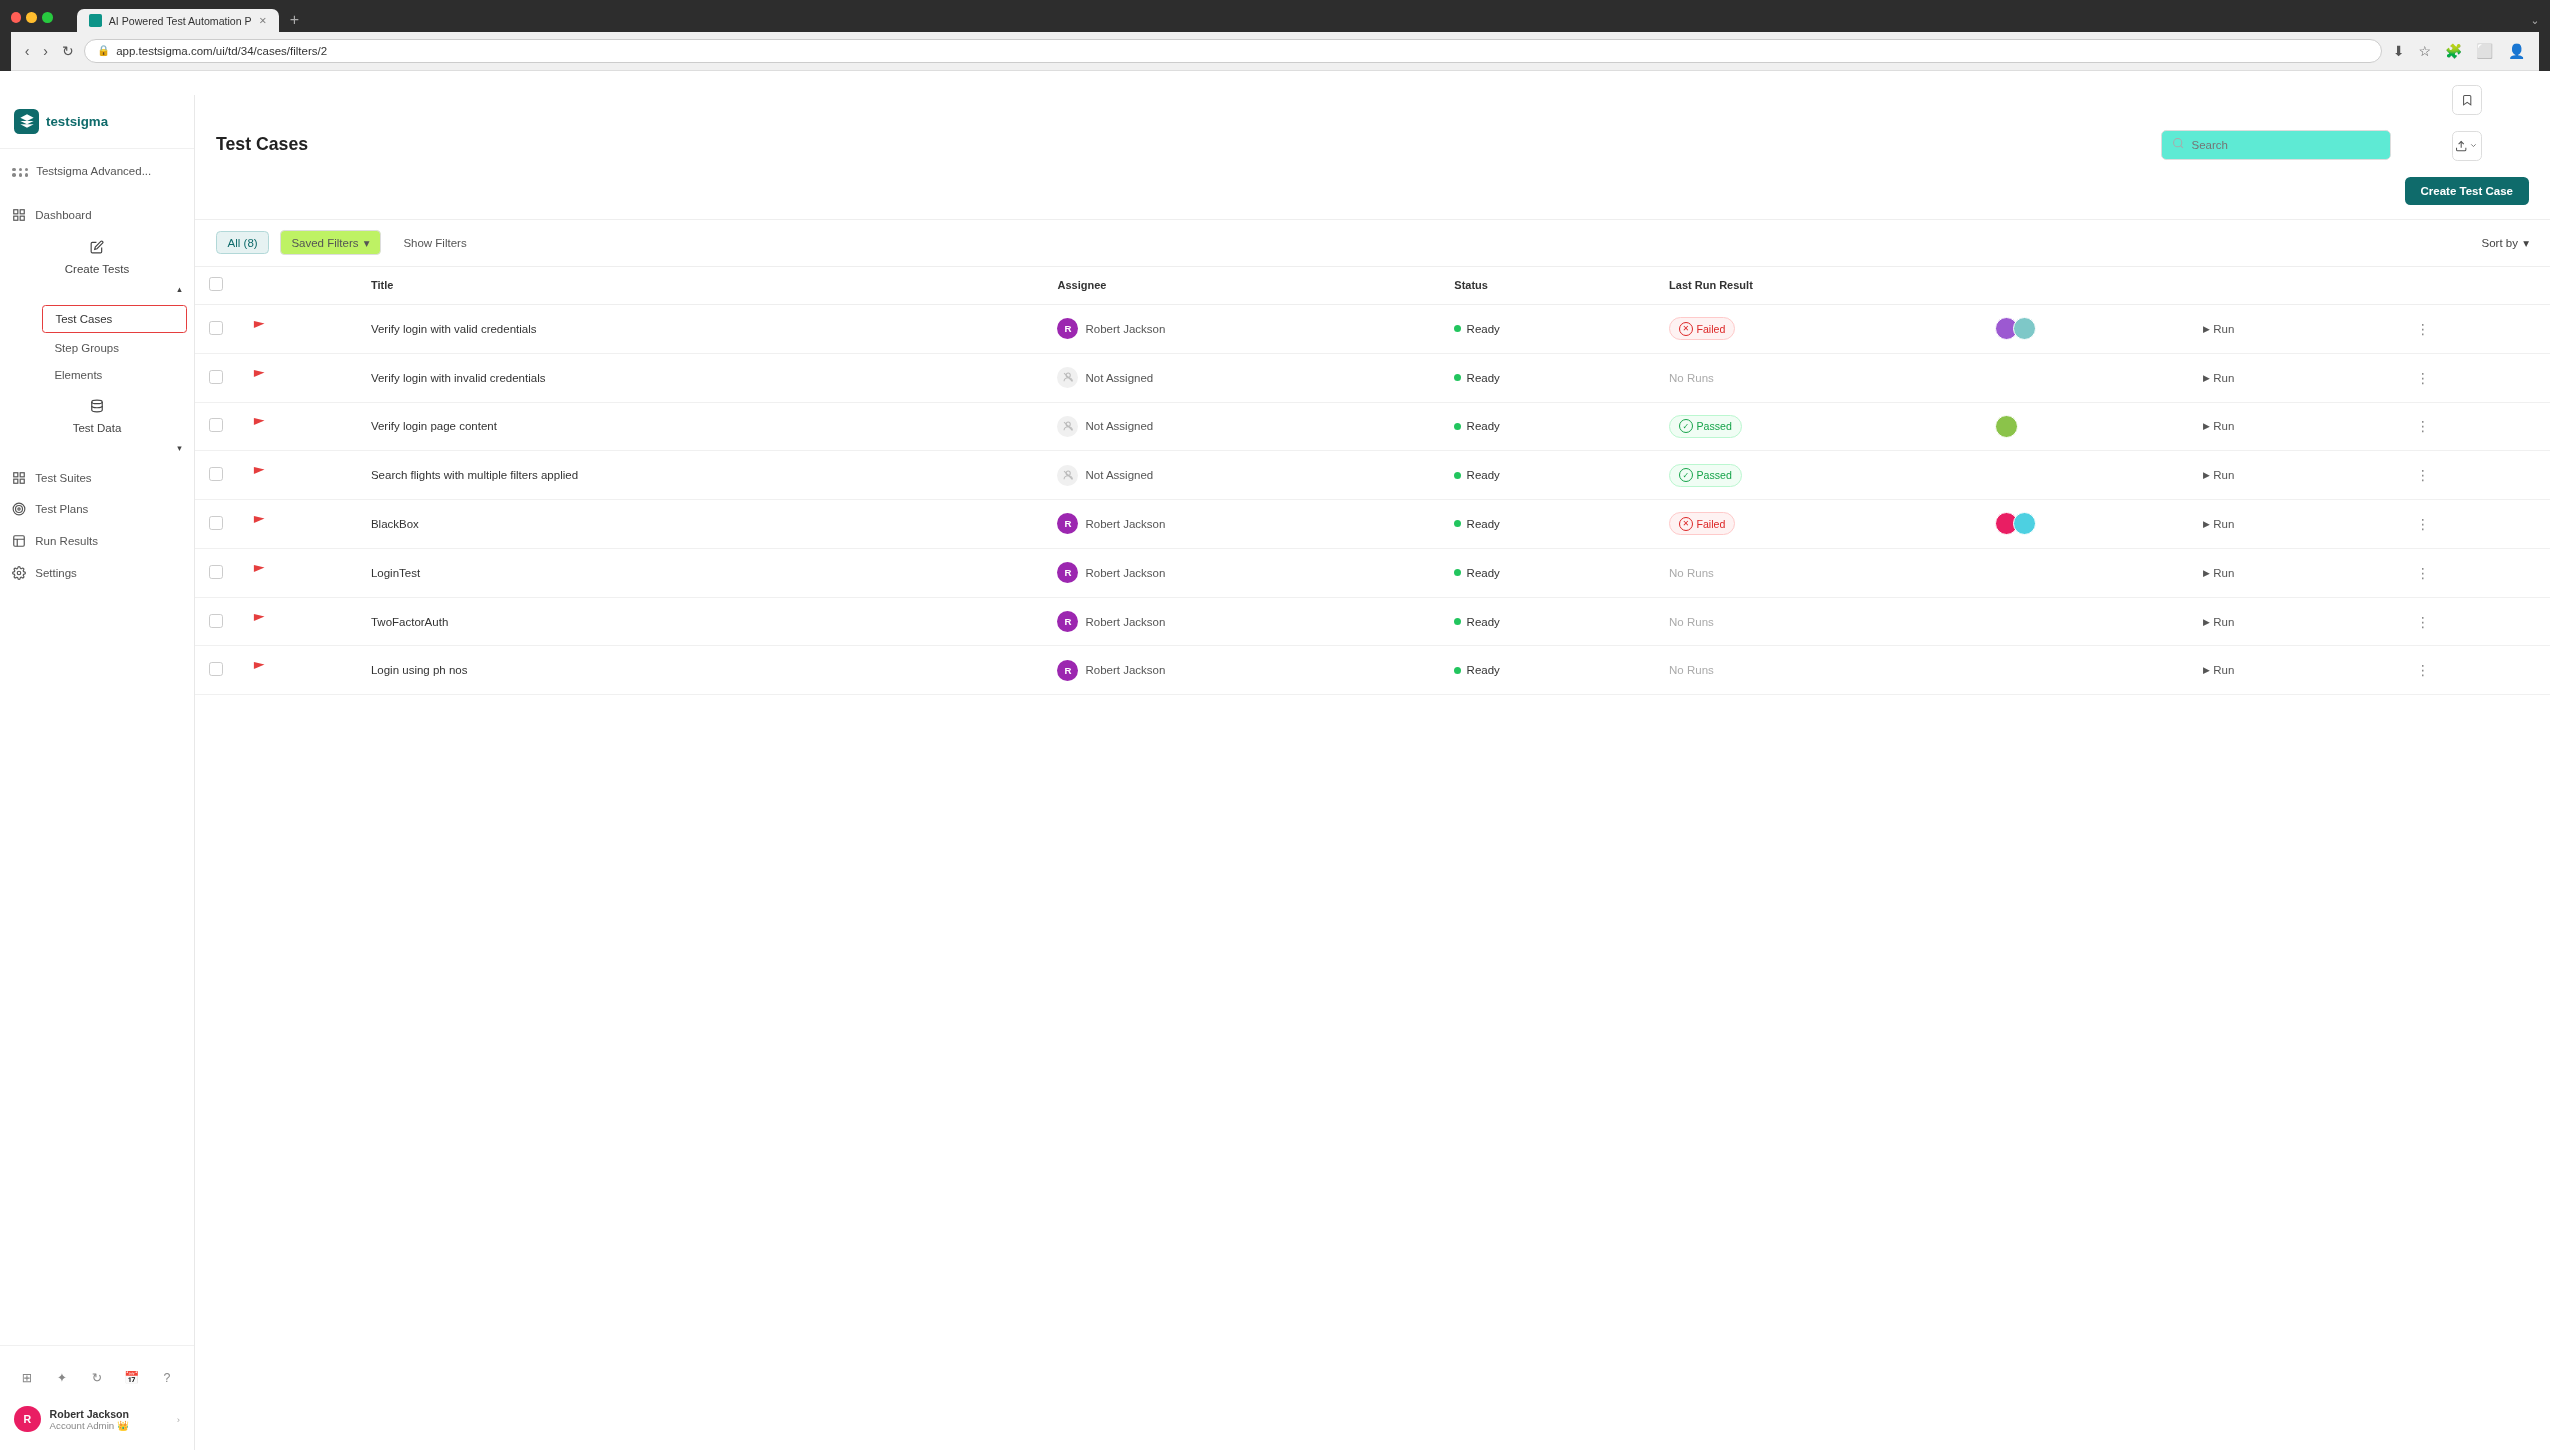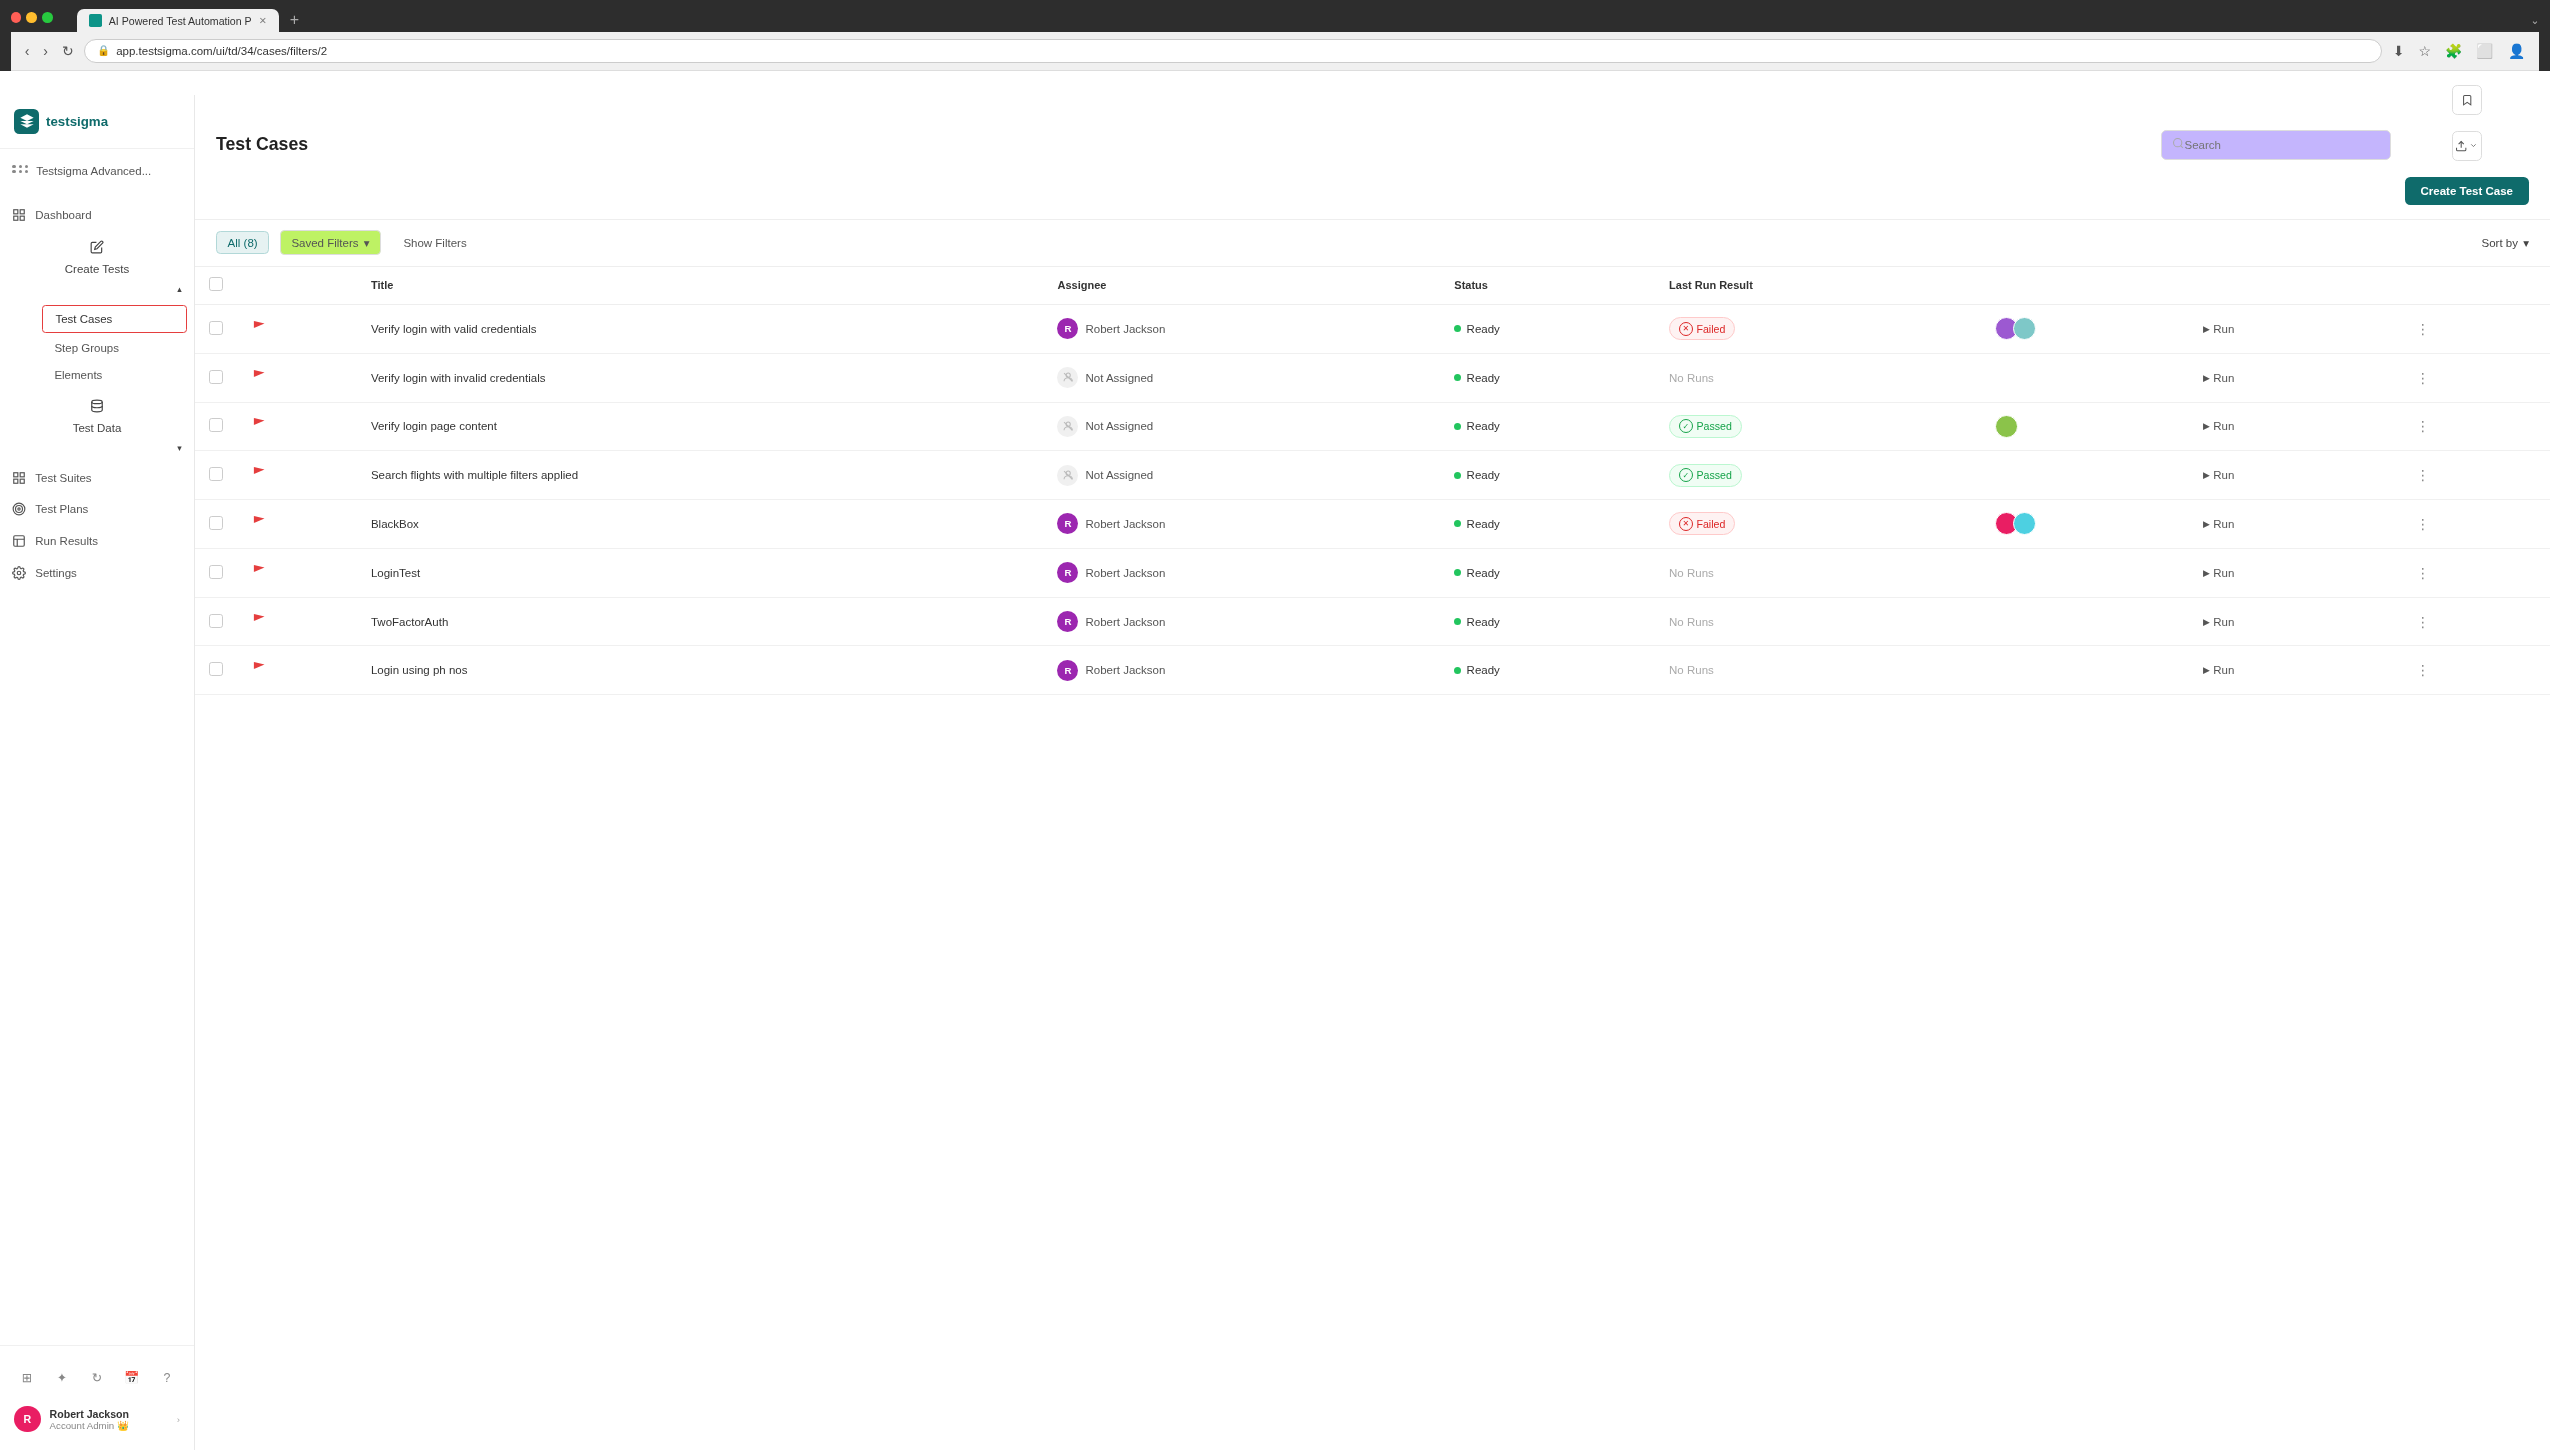--- a/index.html
+++ b/index.html
@@ -33,21 +33,21 @@
     .app-container { display: flex; flex: 1; overflow: hidden; background: white; }
 
     
     .sidebar { width: 195px; background: white; border-right: 0.9px solid #e8e8e8; display: flex; flex-direction: column; flex-shrink: 0; overflow-y: auto; margin-top: 24px; }
     .sidebar-logo { padding: 14px; display: flex; align-items: center; gap: 7px; border-bottom: 0.9px solid #f0f0f0; }
     .logo-icon { width: 25px; height: 25px; background: #0f6b6b; border-radius: 5.3px; display: flex; align-items: center; justify-content: center; }
     .logo-icon svg { width: 16px; height: 16px; fill: white; }
     .logo-text { font-size: 13.3px; font-weight: 600; color: #0f6b6b; }
 
     .sidebar-section { padding: 7px 0; }
-    .sidebar-app-selector { padding: 8.9px 12.4px; display: flex; align-items: flex-start; gap: 7px; color: #555; font-size: 11.5px; cursor: pointer; }
+    .sidebar-app-selector { padding: 8.9px 12.4px; display: flex; align-items: flex-end; gap: 7px; color: #555; font-size: 11.5px; cursor: pointer; }
 
     .nav-item { padding: 8.9px 12.4px; display: flex; align-items: center; gap: 8.9px; color: #555; font-size: 11.5px; cursor: pointer; border-radius: 0; }
     .nav-item svg { width: 14px; height: 14px; flex-shrink: 0; }
 
     .nav-expand-item { padding: 8.9px 12.4px; display: flex; align-items: center; gap: 8.9px; color: #444; font-size: 11.5px; cursor: pointer; flex-direction: column; }
     .nav-expand-item .chevron { margin-left: auto; font-size: 8.9px; }
 
     .sub-nav { padding-left: 35px; }
     .sub-nav-item { padding: 7px 12.4px; font-size: 11.5px; color: #555; cursor: pointer; border-radius: 3.5px; margin: 1.8px 7px; }
     .sub-nav-item.active { background: white; border: 1.8px solid #e53e3e; color: #333; border-radius: 3.5px; font-weight: 500; }
@@ -62,21 +62,21 @@
     .user-name { font-size: 10.6px; font-weight: 600; color: #333; }
     .user-role { font-size: 9.7px; color: #888; display: flex; align-items: center; gap: 2.7px; }
     .user-chevron { color: #aaa; font-size: 9.7px; }
 
     
     .main-content { flex: 1; display: flex; flex-direction: column; overflow: hidden; background: #fafafa; }
 
     
     .page-header { background: white; padding: 14px 21px; display: flex; align-items: center; border-bottom: 0.9px solid #eee; gap: 14px; }
     .page-title { font-size: 17.7px; font-weight: 600; color: #222; flex: 1; }
-    .search-box { display: flex; align-items: center; background: #c4b5fd; border: 0.9px solid #ddd; border-radius: 5.3px; padding: 6.2px 10.6px; width: 230px; }
+    .search-box { display: flex; align-items: center; background: #5eead4; border: 0.9px solid #ddd; border-radius: 5.3px; padding: 6.2px 10.6px; gap: 7px; width: 230px; }
     .search-icon { color: #aaa; font-size: 12.4px; }
     .search-input { border: none; outline: none; font-size: 11.5px; color: #555; width: 100%; background: transparent; }
     .header-actions { display: flex; align-items: center; gap: 16px; flex-direction: column; }
     .icon-btn { width: 30px; height: 30px; display: flex; align-items: center; justify-content: center; border: 0.9px solid #ddd; border-radius: 5.3px; cursor: pointer; color: #555; font-size: 12.4px; background: white; }
     .create-btn { background: #0f6b6b; color: white; padding: 8px 16px; border-radius: 5.3px; font-size: 11.5px; font-weight: 600; cursor: pointer; border: none; white-space: nowrap; }
 
     
     .filter-bar { background: white; padding: 10.6px 21px; display: flex; align-items: center; gap: 10.6px; border-bottom: 0.9px solid #eee; }
     .filter-tag { padding: 4.4px 10.6px; border-radius: 4.4px; font-size: 11.5px; cursor: pointer; }
     .filter-tag.active { background: #e6f2f2; color: #0f6b6b; font-weight: 500; border: 0.9px solid #b2d8d8; }

